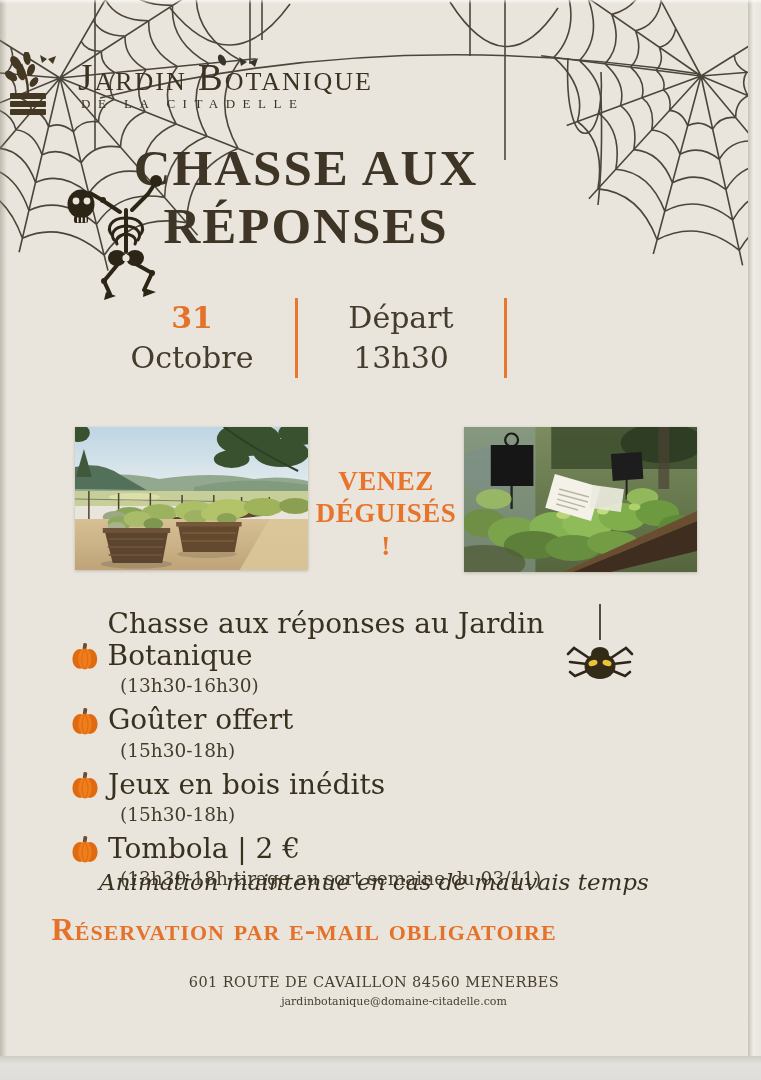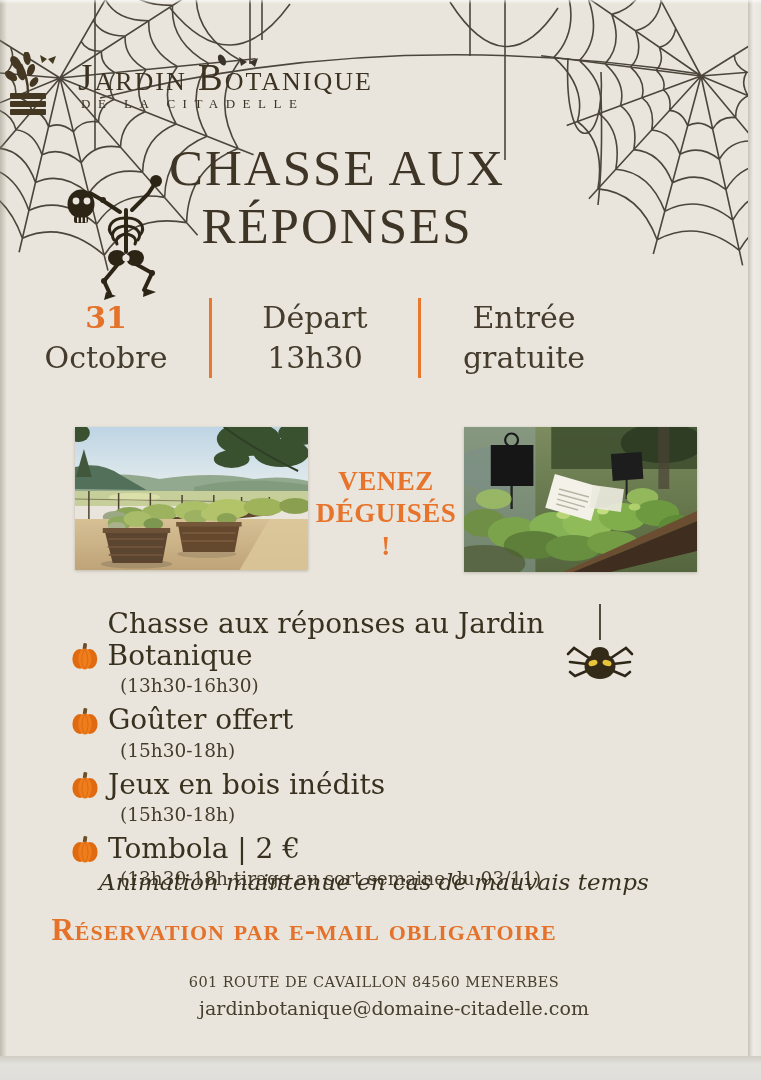--- a/index.html
+++ b/index.html
@@ -18,21 +18,21 @@
   .webs{position:absolute;top:0;left:0;}
 
   
   .logo{position:absolute;top:52px;left:0;width:748px;display:flex;justify-content:flex-start;align-items:center;gap:22px;}
   .logo-text{display:flex;flex-direction:column;}
   .logo-name{font-variant:small-caps;font-size:37px;color:#3c3222;letter-spacing:2px;line-height:1;}
   .logo-sub{font-size:13px;color:#3c3222;letter-spacing:7.5px;padding-left:3px;}
 
   
   .title{position:absolute;top:140px;left:0;width:612px;text-align:center;
-    font-size:51px;font-weight:normal;color:#3f3526;letter-spacing:2px;line-height:1.13;margin-left:31px;}
+    font-size:51px;font-weight:bold;color:#3f3526;letter-spacing:2px;line-height:1.13;}
   .skeleton{position:absolute;top:160px;left:48px;}
 
   
   .info{position:absolute;top:298px;left:0;width:630px;display:flex;justify-content:center;align-items:center;gap:34px;}
   .info-col{font-family:"DejaVu Serif",serif;font-size:30px;color:#453c2e;text-align:center;line-height:1.32;min-width:138px;}
   .info-col .hl{color:#e4722a;font-weight:bold;}
   .info-div{width:3px;height:80px;background:#e8782e;}
 
   
   .photos{position:absolute;top:427px;left:75px;width:622px;display:flex;align-items:flex-start;justify-content:center;}
@@ -48,21 +48,21 @@
   .spider{position:absolute;top:604px;left:566px;}
 
   
   .note{position:absolute;top:869px;left:0;width:748px;text-align:center;
     font-family:"DejaVu Serif",serif;font-style:italic;font-size:23px;color:#37301f;}
   .resa{position:absolute;top:912px;left:0;width:608px;text-align:center;
     font-variant:small-caps;font-weight:bold;font-size:31px;letter-spacing:1px;color:#e4722a;}
   .footer{position:absolute;top:972px;left:0;width:748px;text-align:center;
     font-family:"DejaVu Serif",serif;color:#48402f;line-height:1.5;}
   .footer .f1,.footer .f2{font-size:14.5px;letter-spacing:.4px;}
-  .footer .f3{font-size:19px;padding-left:40px;}
+  .footer .f3{font-size:11px;padding-left:40px;}
 
   .sidenote{position:absolute;right:4px;bottom:46px;writing-mode:vertical-rl;transform:rotate(180deg);
     font-size:11px;letter-spacing:1.4px;color:#57503f;}
 </style>
 </head>
 <body>
 
 <div class="stage">
 
   <svg class="webs" width="761" height="330" viewBox="0 0 761 330">
@@ -149,24 +149,20 @@
     <div class="info-col">
       <div class="hl">31</div>
       <div>Octobre</div>
     </div>
     <div class="info-div"></div>
     <div class="info-col">
       <div>Départ</div>
       <div>13h30</div>
     </div>
     <div class="info-div"></div>
-    <div class="info-col">
-      <div>Entrée</div>
-      <div>gratuite</div>
-    </div>
   </div>
 
   <div class="photos">
     <svg class="photo" width="235" height="143" viewBox="0 0 235 143" preserveAspectRatio="none">
       <defs>
         <linearGradient id="sky" x1="0" y1="0" x2="0" y2="1">
           <stop offset="0" stop-color="#bed5e4"></stop>
             <stop offset="1" stop-color="#eef2f0"></stop>
         </linearGradient>
         <linearGradient id="gnd" x1="0" y1="0" x2="0" y2="1">

